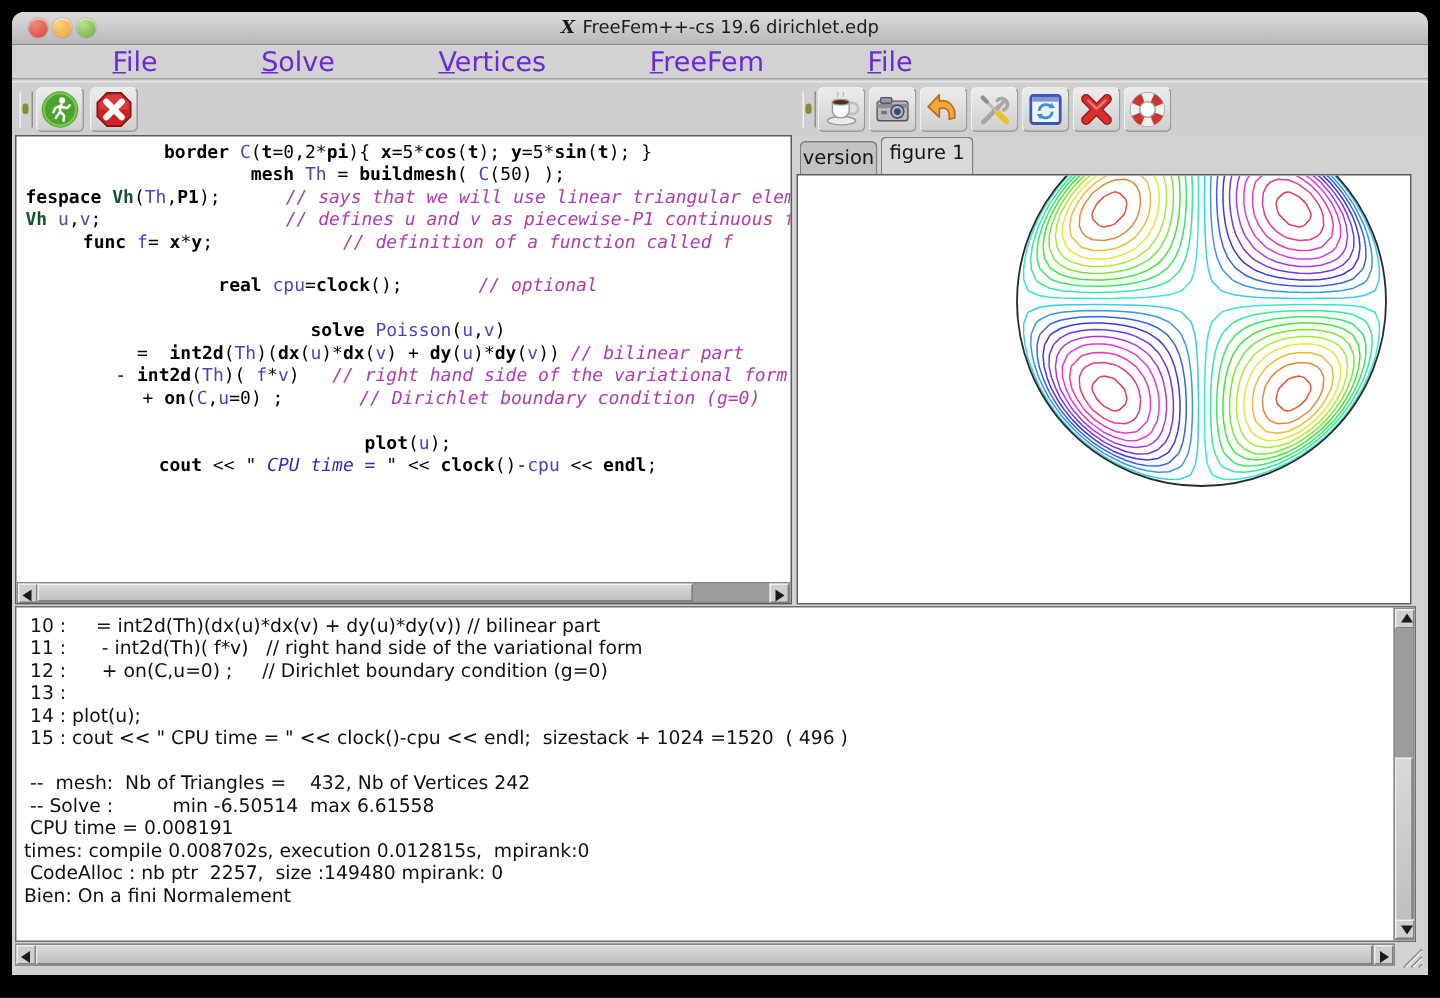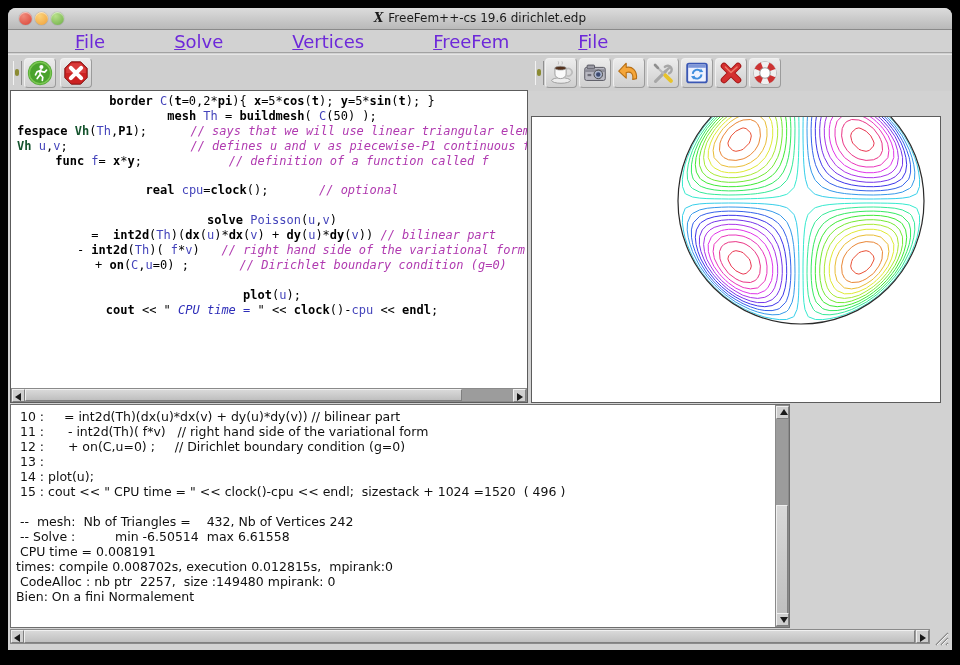--- a/index.html
+++ b/index.html
@@ -43,21 +43,21 @@
   #code-content{position:absolute;left:6px;top:3px;right:0;bottom:15px;overflow:hidden;
           font-family:"DejaVu Sans Mono","Liberation Mono",monospace;font-size:12px;line-height:14.9px;
           white-space:pre;color:#000;text-align:center;}
   .code-line .k{font-weight:bold;color:#000;}
   .code-line .i{color:#4444bb;}
   .code-line .ib{color:#14532d;font-weight:bold;}
   .code-line .c{color:#b03ab0;font-style:italic;}
   .code-line .s{color:#2e2eb8;font-style:italic;}
   #figure-pane{position:absolute;left:523px;top:108px;width:410px;height:287px;background:#fff;
                border:1px solid #5c5c5c;box-sizing:border-box;overflow:hidden;}
-  #console{position:absolute;left:2px;top:396px;width:780px;height:224px;background:#fff;
+  #console{position:absolute;left:2px;top:396px;width:934px;height:224px;background:#fff;
            border:1px solid #6e6e6e;box-sizing:border-box;overflow:hidden;}
   #console-content{position:absolute;left:5px;top:4px;right:16px;bottom:0;overflow:hidden;
            font-size:12.5px;line-height:15px;color:#101010;white-space:pre;}
   
   .sb-track{background:#9c9c9c;border:1px solid #8a8a8a;box-sizing:border-box;}
   .sb-thumb{position:absolute;background:linear-gradient(#d9d9d9,#bfbfbf);
             border:1px solid;border-color:#f0f0f0 #7f7f7f #7f7f7f #f0f0f0;box-sizing:border-box;}
   .sb-btn{position:absolute;width:13px;height:13px;background:#cfcfcf;
           border:1px solid;border-color:#f0f0f0 #7f7f7f #7f7f7f #f0f0f0;box-sizing:border-box;}
   .arr{position:absolute;width:0;height:0;border-style:solid;}
@@ -175,20 +175,24 @@
       <button class="tb-btn" style="left:741px">
         <svg width="28" height="28" viewBox="0 0 30 30">
           <circle cx="15" cy="15" r="12" fill="none" stroke="#9a9a9a" stroke-width="1"></circle>
           <circle cx="15" cy="15" r="8.8" fill="none" stroke="#f0f0f0" stroke-width="6.4"></circle>
           <circle cx="15" cy="15" r="8.8" fill="none" stroke="#cc3333" stroke-width="6.4" stroke-dasharray="6.9 6.9" transform="rotate(22 15 15)"></circle>
           <circle cx="15" cy="15" r="5.6" fill="#fff" stroke="#9a9a9a" stroke-width="1"></circle>
         </svg>
       </button>
     </div>
 
+    <div id="tabbar">
+      <div class="tab" id="tab-version">version</div>
+      <div class="tab" id="tab-figure">figure 1</div>
+    </div>
 
     <div id="editor">
       <div id="code-content"><div class="code-line"><span class="k">border</span><span class="p"> </span><span class="i">C</span><span class="p">(</span><span class="k">t</span><span class="p">=0,2*</span><span class="k">pi</span><span class="p">){ </span><span class="k">x</span><span class="p">=5*</span><span class="k">cos</span><span class="p">(</span><span class="k">t</span><span class="p">); </span><span class="k">y</span><span class="p">=5*</span><span class="k">sin</span><span class="p">(</span><span class="k">t</span><span class="p">); }</span></div><div class="code-line"><span class="k">mesh</span><span class="p"> </span><span class="i">Th</span><span class="p"> = </span><span class="k">buildmesh</span><span class="p">( </span><span class="i">C</span><span class="p">(50) );</span></div><div class="code-line"><span class="k">fespace</span><span class="p"> </span><span class="ib">Vh</span><span class="p">(</span><span class="i">Th</span><span class="p">,</span><span class="k">P1</span><span class="p">);      </span><span class="c">// says that we will use linear triangular elements</span></div><div class="code-line"><span class="ib">Vh</span><span class="p"> </span><span class="i">u</span><span class="p">,</span><span class="i">v</span><span class="p">;                 </span><span class="c">// defines u and v as piecewise-P1 continuous functions</span></div><div class="code-line"><span class="k">func</span><span class="p"> </span><span class="i">f</span><span class="p">= </span><span class="k">x</span><span class="p">*</span><span class="k">y</span><span class="p">;            </span><span class="c">// definition of a function called f</span></div><div class="code-line">&nbsp;</div><div class="code-line"><span class="k">real</span><span class="p"> </span><span class="i">cpu</span><span class="p">=</span><span class="k">clock</span><span class="p">();       </span><span class="c">// optional</span></div><div class="code-line">&nbsp;</div><div class="code-line"><span class="k">solve</span><span class="p"> </span><span class="i">Poisson</span><span class="p">(</span><span class="i">u</span><span class="p">,</span><span class="i">v</span><span class="p">)</span></div><div class="code-line"><span class="p">      =  </span><span class="k">int2d</span><span class="p">(</span><span class="i">Th</span><span class="p">)(</span><span class="k">dx</span><span class="p">(</span><span class="i">u</span><span class="p">)*</span><span class="k">dx</span><span class="p">(</span><span class="i">v</span><span class="p">) + </span><span class="k">dy</span><span class="p">(</span><span class="i">u</span><span class="p">)*</span><span class="k">dy</span><span class="p">(</span><span class="i">v</span><span class="p">)) </span><span class="c">// bilinear part</span></div><div class="code-line"><span class="p">        - </span><span class="k">int2d</span><span class="p">(</span><span class="i">Th</span><span class="p">)( </span><span class="i">f</span><span class="p">*</span><span class="i">v</span><span class="p">)   </span><span class="c">// right hand side of the variational form</span></div><div class="code-line"><span class="p">        + </span><span class="k">on</span><span class="p">(</span><span class="i">C</span><span class="p">,</span><span class="i">u</span><span class="p">=0) ;       </span><span class="c">// Dirichlet boundary condition (g=0)</span></div><div class="code-line">&nbsp;</div><div class="code-line"><span class="k">plot</span><span class="p">(</span><span class="i">u</span><span class="p">);</span></div><div class="code-line"><span class="k">cout</span><span class="p"> &lt;&lt; " </span><span class="s">CPU time =</span><span class="p"> " &lt;&lt; </span><span class="k">clock</span><span class="p">()-</span><span class="i">cpu</span><span class="p"> &lt;&lt; </span><span class="k">endl</span><span class="p">;</span></div></div>
       <div id="editor-hscroll" class="sb-track">
         <span class="sb-btn" style="left:0;top:0">
             <span class="arr arr-left"></span>
           </span>
         <span class="sb-thumb" style="left:13px;top:0;width:437px;height:12px"></span>
         <span class="sb-btn" style="right:0;top:0">
             <span class="arr arr-right"></span>

